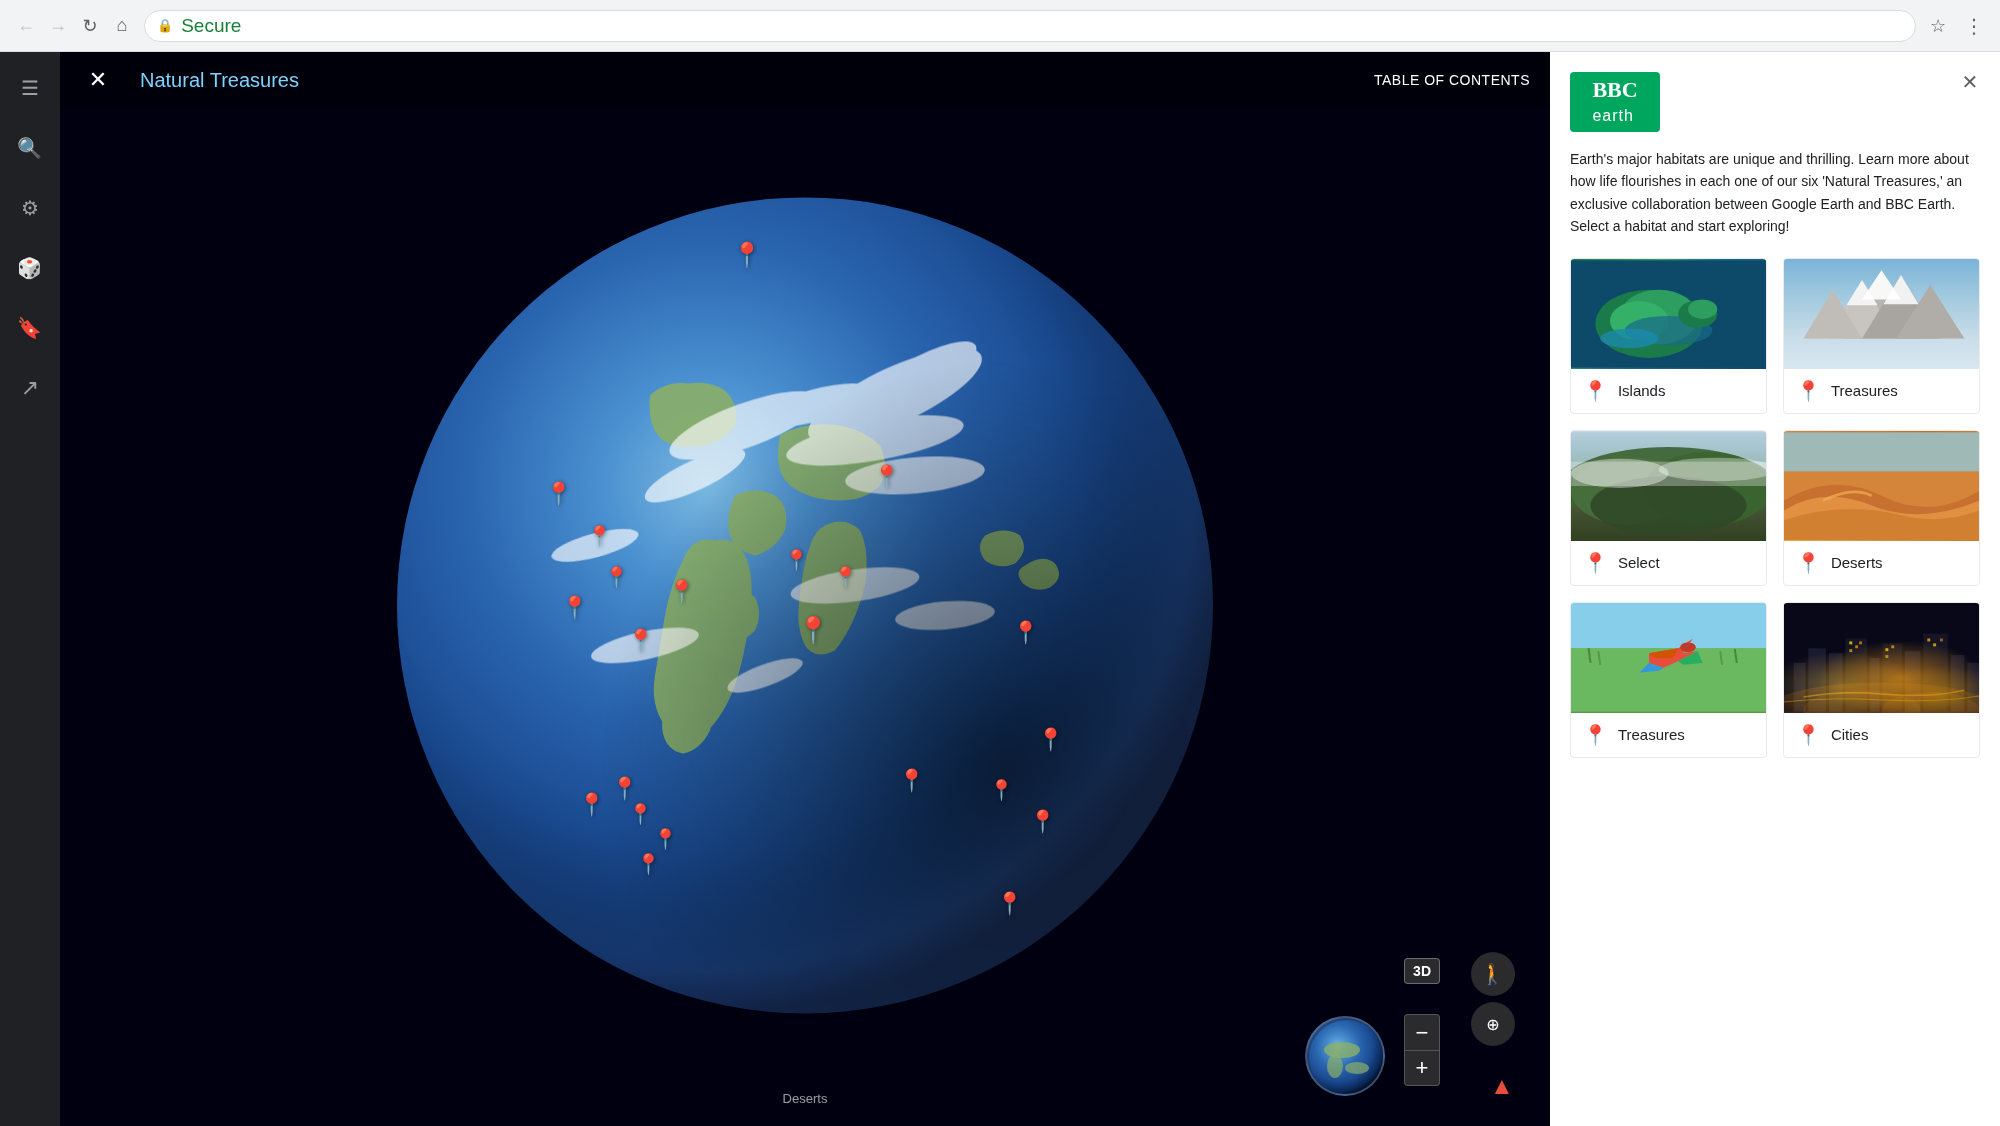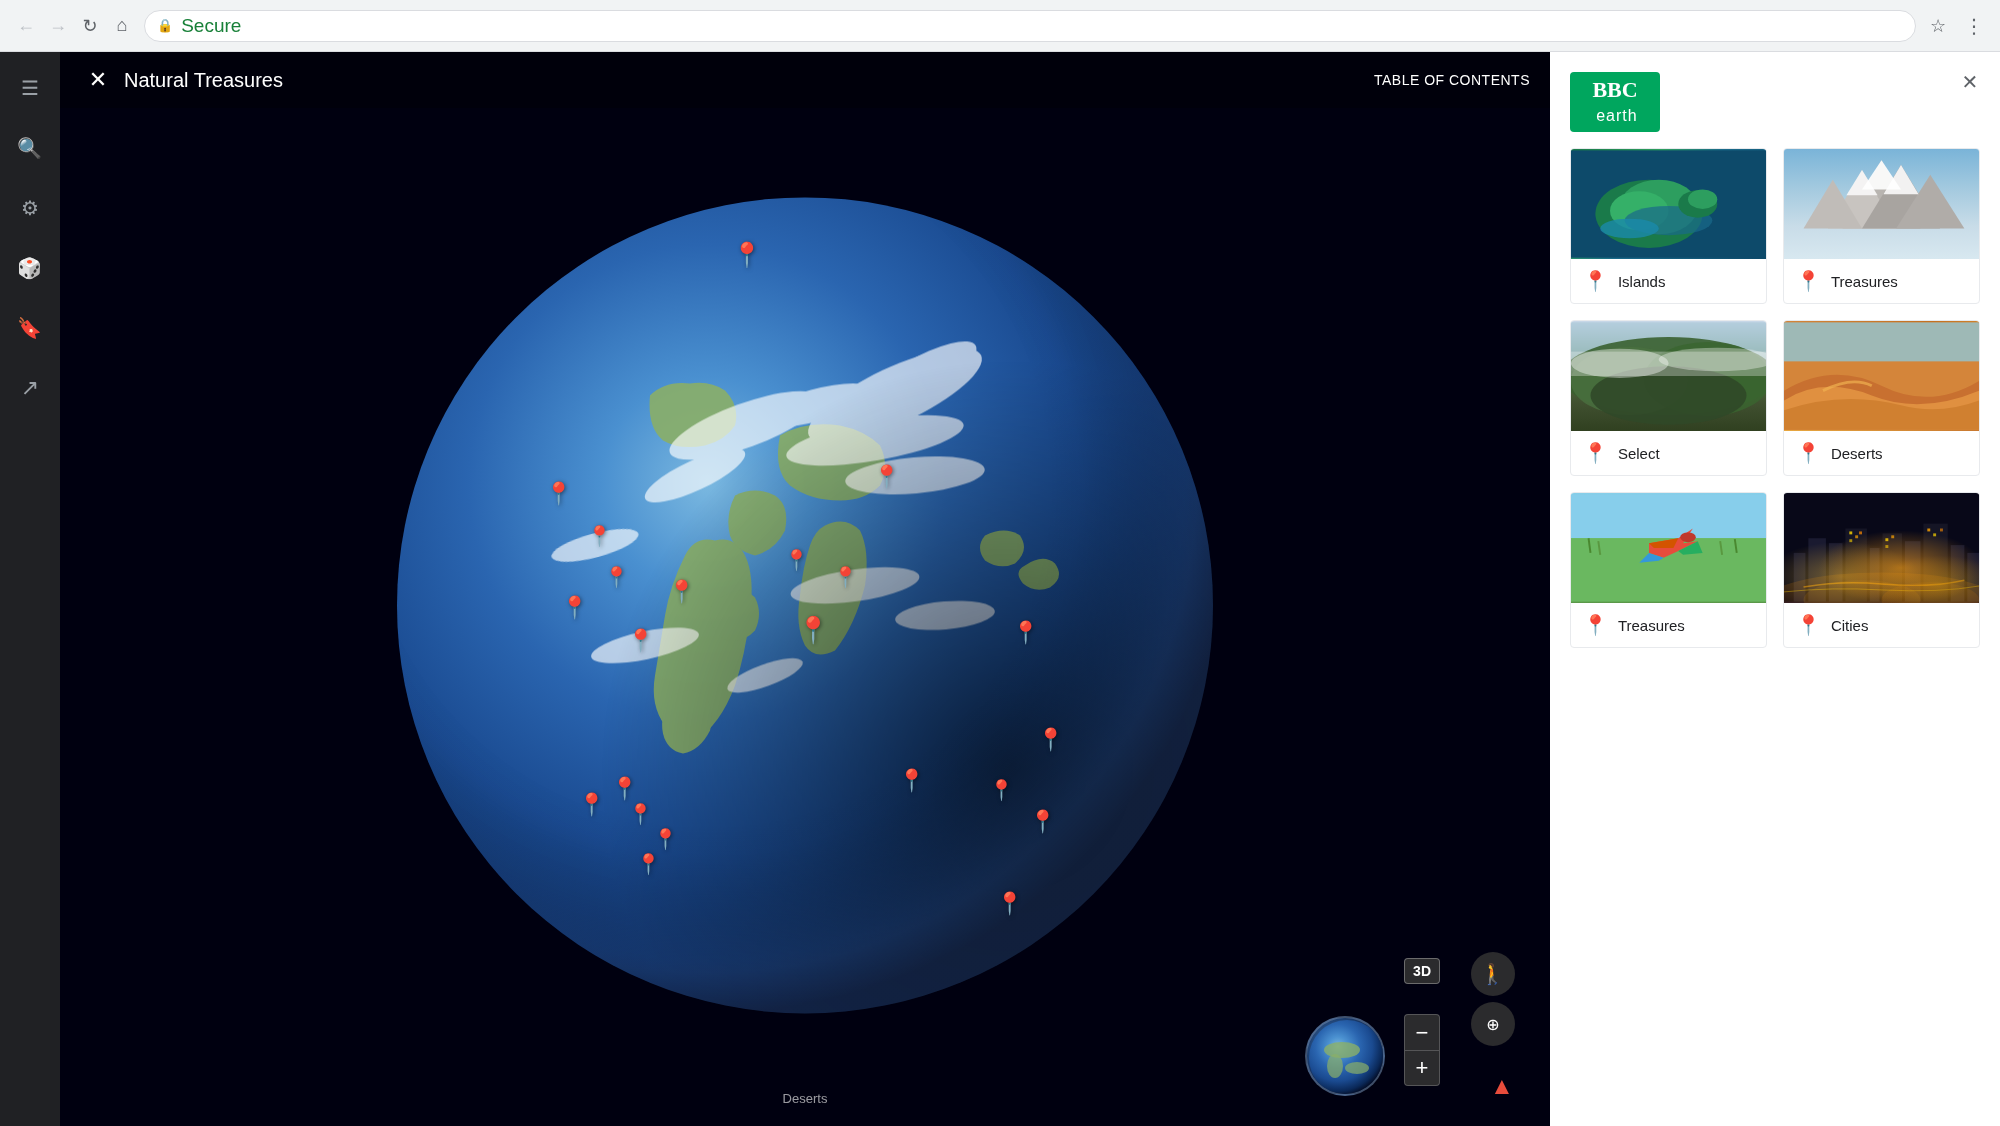--- a/index.html
+++ b/index.html
@@ -188,24 +188,24 @@
       padding: 0 20px;
       background: rgba(0,0,0,0.3);
     }
     .close-btn {
       width: 36px; height: 36px;
       background: none; border: none; cursor: pointer;
       color: white; font-size: 22px;
       display: flex; align-items: center; justify-content: center;
     }
     .map-title {
-      color: #ffffff;
+      color: #7dd3fc;
       font-size: 20px;
       font-weight: 400;
-      margin-left: 8px;
+      margin-left: 24px;
       flex: 1;
     }
     .toc-btn {
       color: white;
       font-size: 14px;
       font-weight: 500;
       background: none; border: none; cursor: pointer;
       letter-spacing: 0.5px;
     }
 
@@ -230,21 +230,21 @@
       width: 90px; height: 60px;
       background: #00a65e;
       border-radius: 4px;
       display: flex; align-items: center; justify-content: center;
       margin-bottom: 16px;
     }
     .bbc-logo-text {
       color: white;
       font-size: 22px;
       font-weight: bold;
-      text-align: right;
+      text-align: left;
       line-height: 1.1;
       font-family: serif;
     }
     .panel-description {
       color: #202124;
       font-size: 14px;
       line-height: 1.6;
       margin-bottom: 20px;
     }
     .habitat-grid {
@@ -487,20 +487,21 @@
   <div class="right-panel">
     <button class="panel-close">✕</button>
 
     <div class="bbc-logo">
       <div class="bbc-logo-text">
         <span>BBC</span><br>
         <span style="font-size:16px;font-weight:400;font-family:sans-serif;letter-spacing:1px;">earth</span>
       </div>
     </div>
 
+    <p class="panel-description">Earth's major habitats are unique and thrilling. Learn more about how life flourishes in each one of our six 'Natural Treasures,' an exclusive collaboration between Google Earth and BBC Earth. Select a habitat and start exploring!</p>
 
     <div class="habitat-grid">
 
       <div class="habitat-card">
         <div class="img-islands">
           <svg width="100%" height="110" viewBox="0 0 200 110">
             <rect width="200" height="110" fill="#0d4a6a"></rect>
             <ellipse cx="80" cy="65" rx="55" ry="35" fill="#1a7a4a"></ellipse>
             <ellipse cx="90" cy="58" rx="40" ry="28" fill="#2d9e5f"></ellipse>
             <ellipse cx="70" cy="62" rx="30" ry="20" fill="#35b068"></ellipse>

